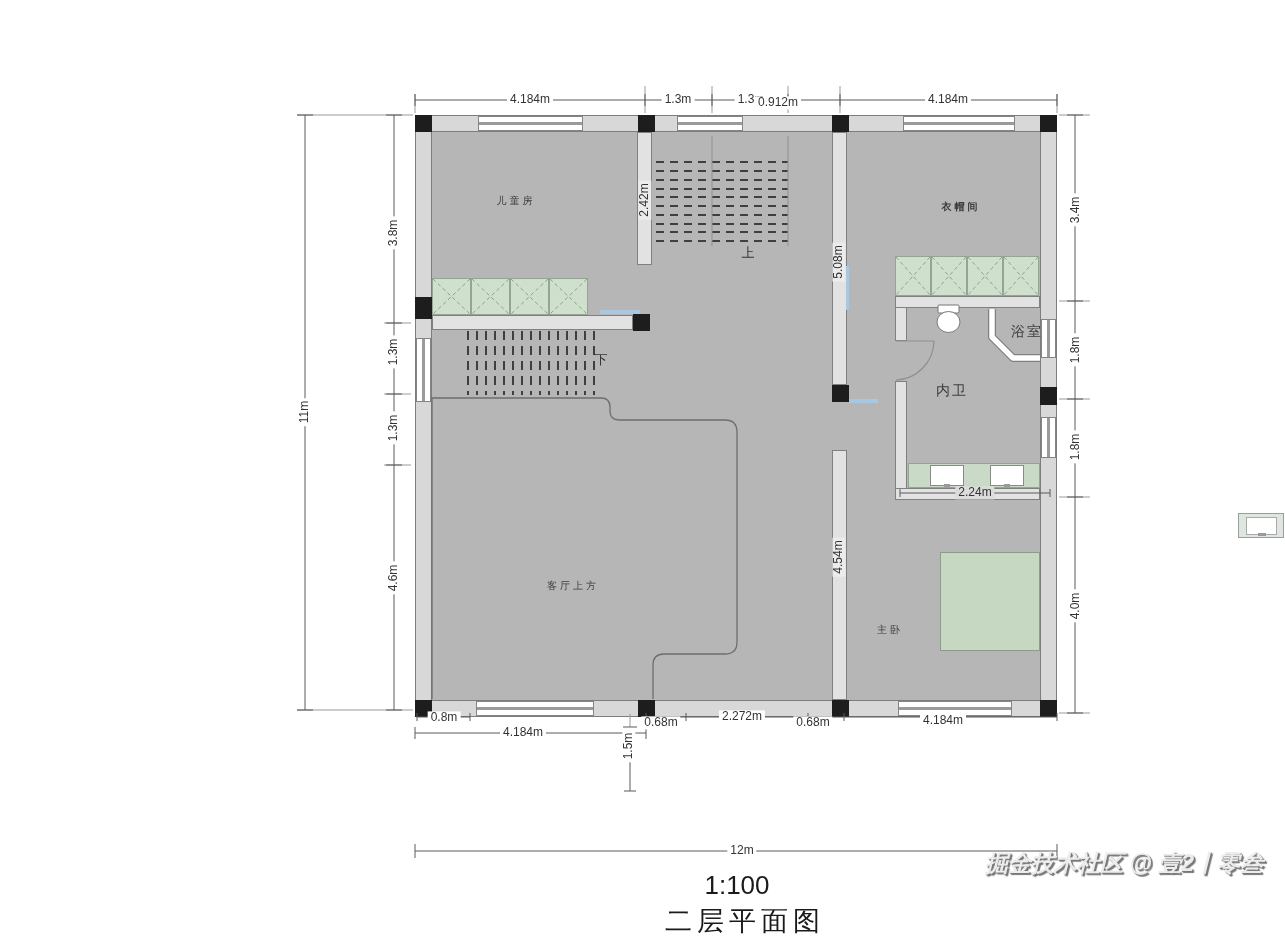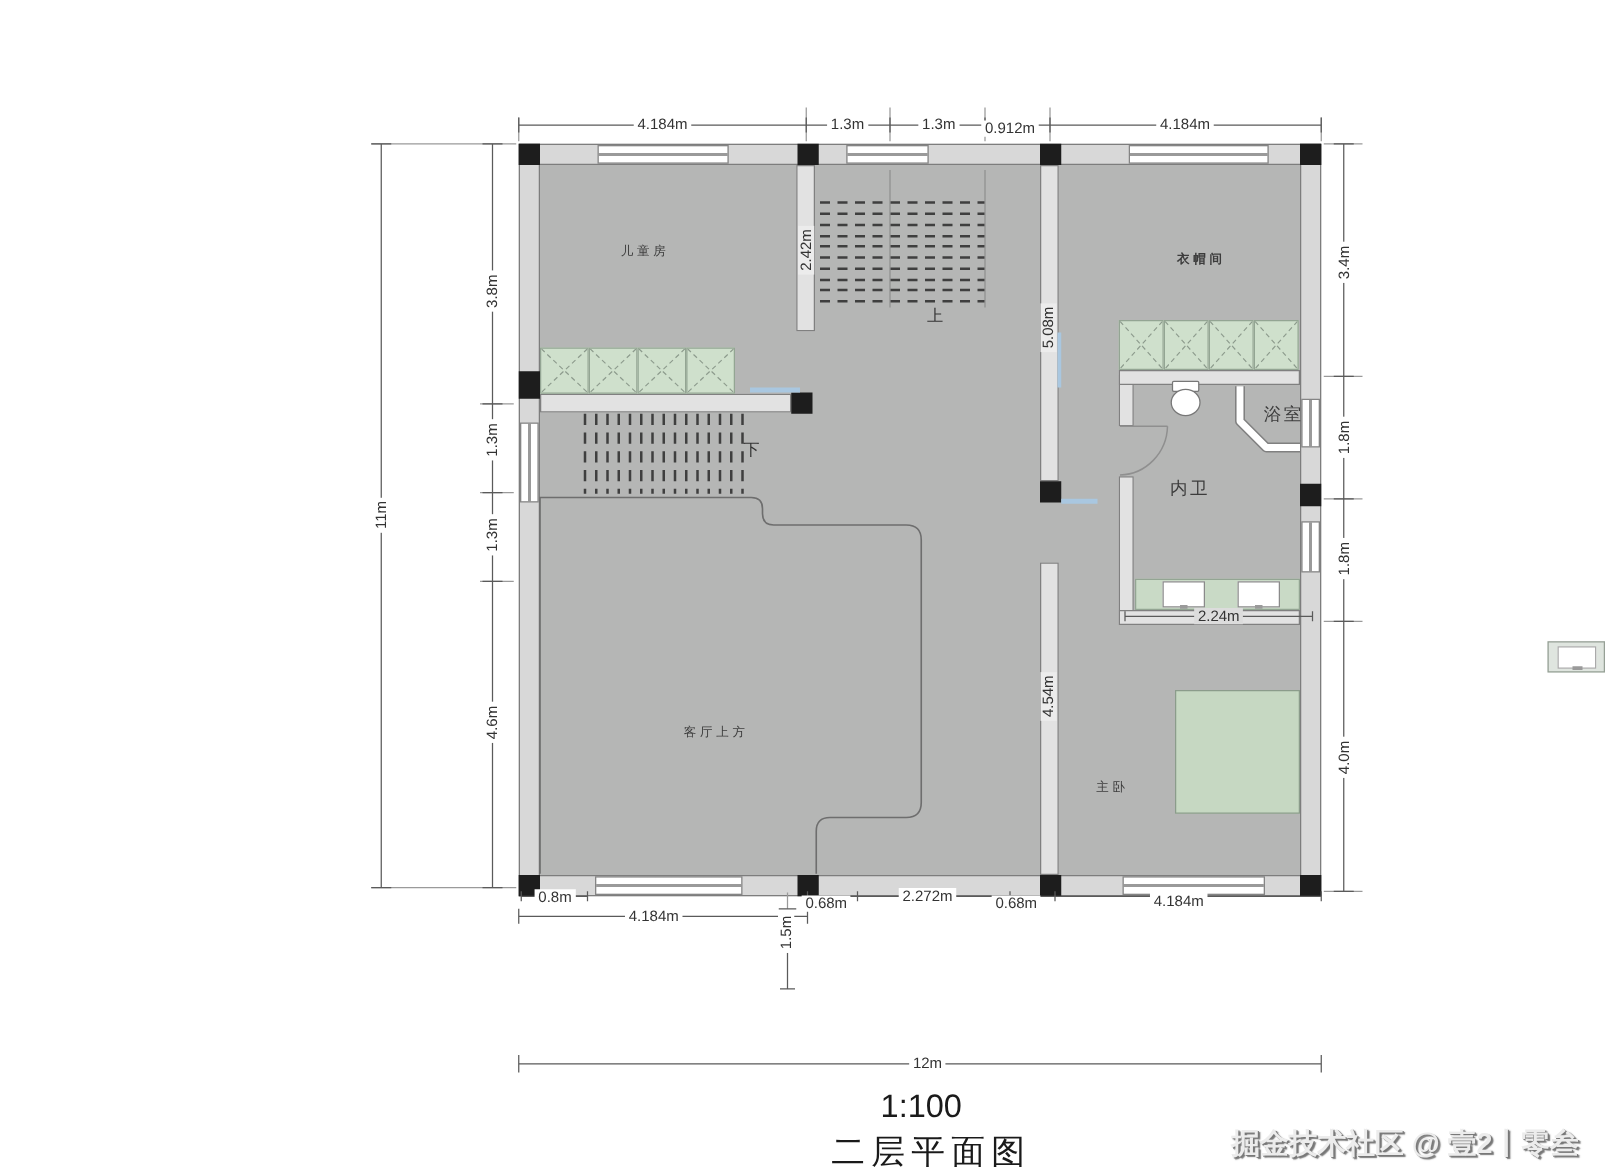--- a/index.html
+++ b/index.html
@@ -166,21 +166,21 @@
                M415 733H646M415 727V739M646 727V739
                M623 727H637M630 762V791M624 791H636
                M415 851H1057M415 844V858M1057 844V858
                M900 493H1050M900 489V497M1050 489V497" stroke="#5a5a5a" stroke-width="1" fill="none"></path>
     </g>
   </svg>
 
   <div class="dim" style="left:530px;top:100px;">4.184m</div>
   <div class="dim" style="left:678px;top:100px;">1.3m</div>
   <div class="dim" style="left:751px;top:100px;">1.3m</div>
-  <div class="dim" style="left:808px;top:103px;">0.912m</div>
+  <div class="dim" style="left:778px;top:103px;">0.912m</div>
   <div class="dim" style="left:948px;top:100px;">4.184m</div>
 
   <div class="dim rot" style="left:305px;top:412px;">11m</div>
   <div class="dim rot" style="left:394px;top:233px;">3.8m</div>
   <div class="dim rot" style="left:394px;top:352px;">1.3m</div>
   <div class="dim rot" style="left:394px;top:428px;">1.3m</div>
   <div class="dim rot" style="left:394px;top:578px;">4.6m</div>
 
   <div class="dim rot" style="left:1076px;top:210px;">3.4m</div>
   <div class="dim rot" style="left:1076px;top:350px;">1.8m</div>
@@ -205,20 +205,20 @@
   <div class="room" style="left:961px;top:207px;font-weight:bold;">衣帽间</div>
   <div class="room small" style="left:1027px;top:332px;">浴室</div>
   <div class="room small" style="left:952px;top:391px;">内卫</div>
   <div class="room" style="left:573px;top:586px;">客厅上方</div>
   <div class="room" style="left:890px;top:614px;margin-top:16px;">主卧</div>
   <div class="stairlbl" style="left:748px;top:253px;">上</div>
   <div class="stairlbl" style="left:601px;top:360px;">下</div>
 
   <div class="scale" style="left:737px;top:885px;">1:100</div>
   <div class="title" style="left:745px;top:921px;">二层平面图</div>
-  <div class="watermark" style="right:22px;top:899px;">掘金技术社区 @ 壹2丨零叁</div>
+  <div class="watermark" style="right:22px;top:848px;font-style:italic;">掘金技术社区 @ 壹2丨零叁</div>
 
   <div class="abs widget" style="left:1238px;top:513px;width:46px;height:25px;">
     <div class="abs" style="left:7px;top:3px;width:31px;height:18px;background:#fff;border:1px solid #aaa;"></div>
     <div class="abs" style="left:19px;top:19px;width:8px;height:3px;background:#9a9a9a;"></div>
   </div>
 
 </div>
 
 </body></html>

